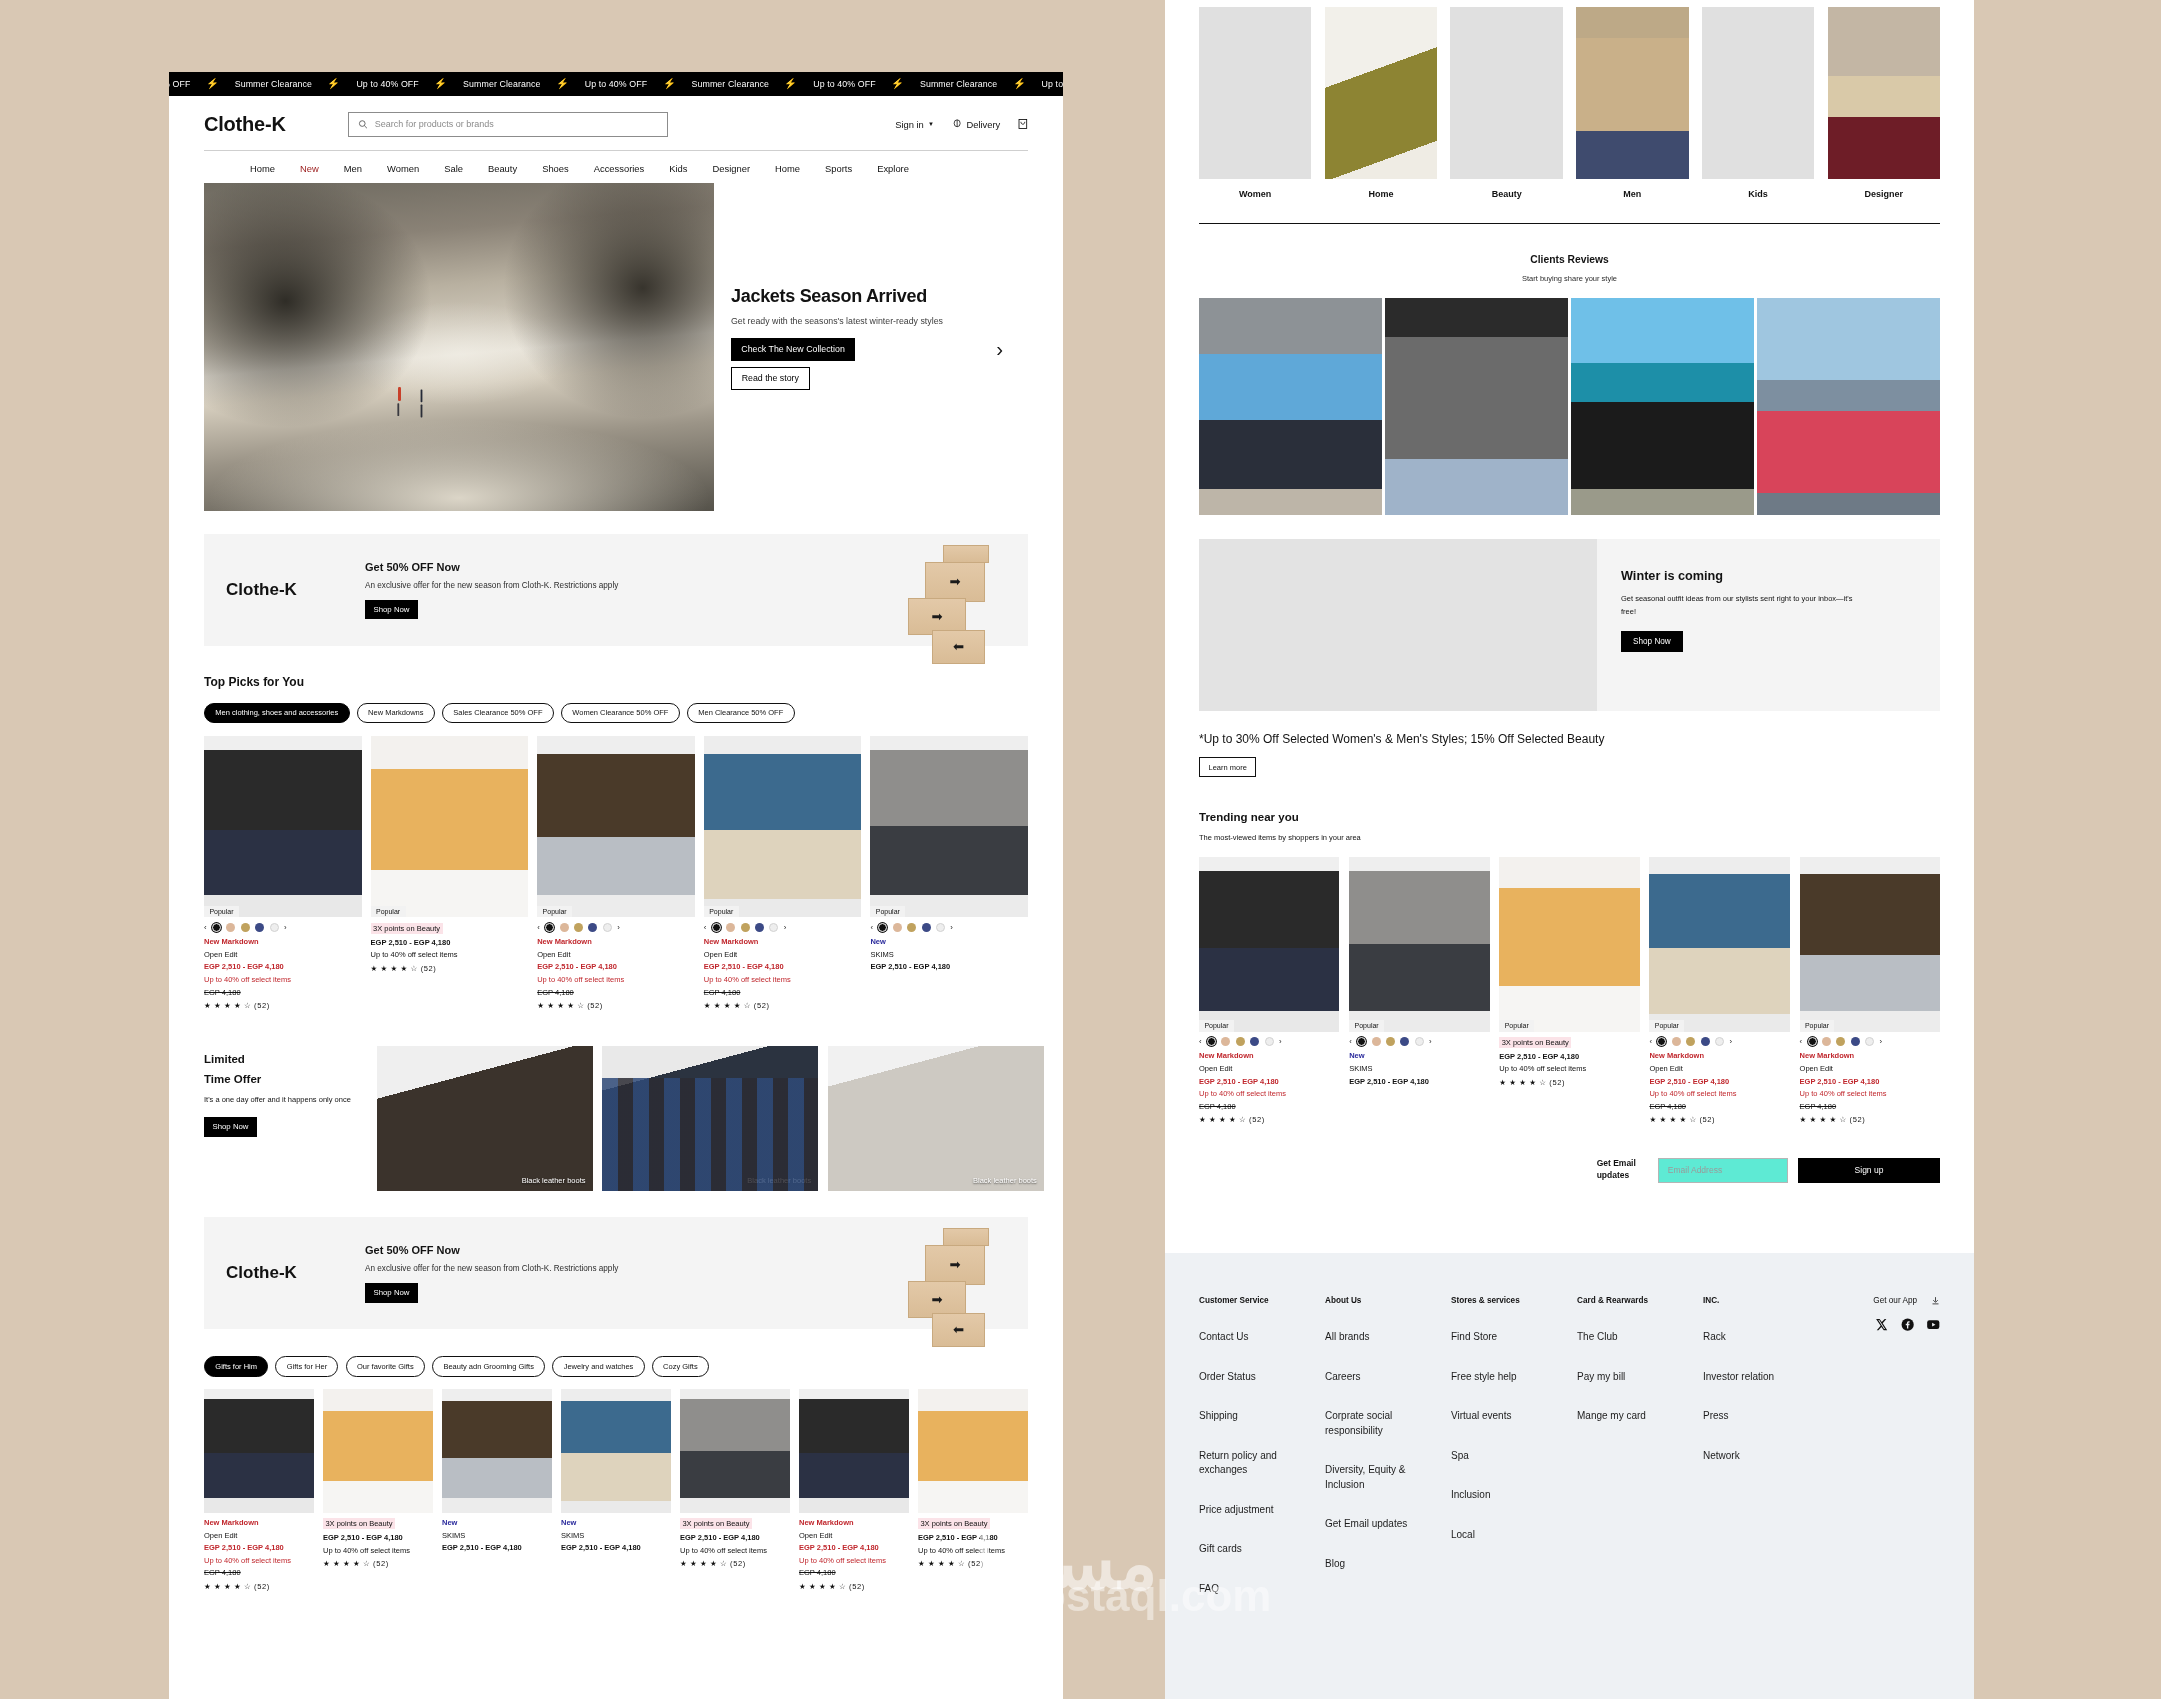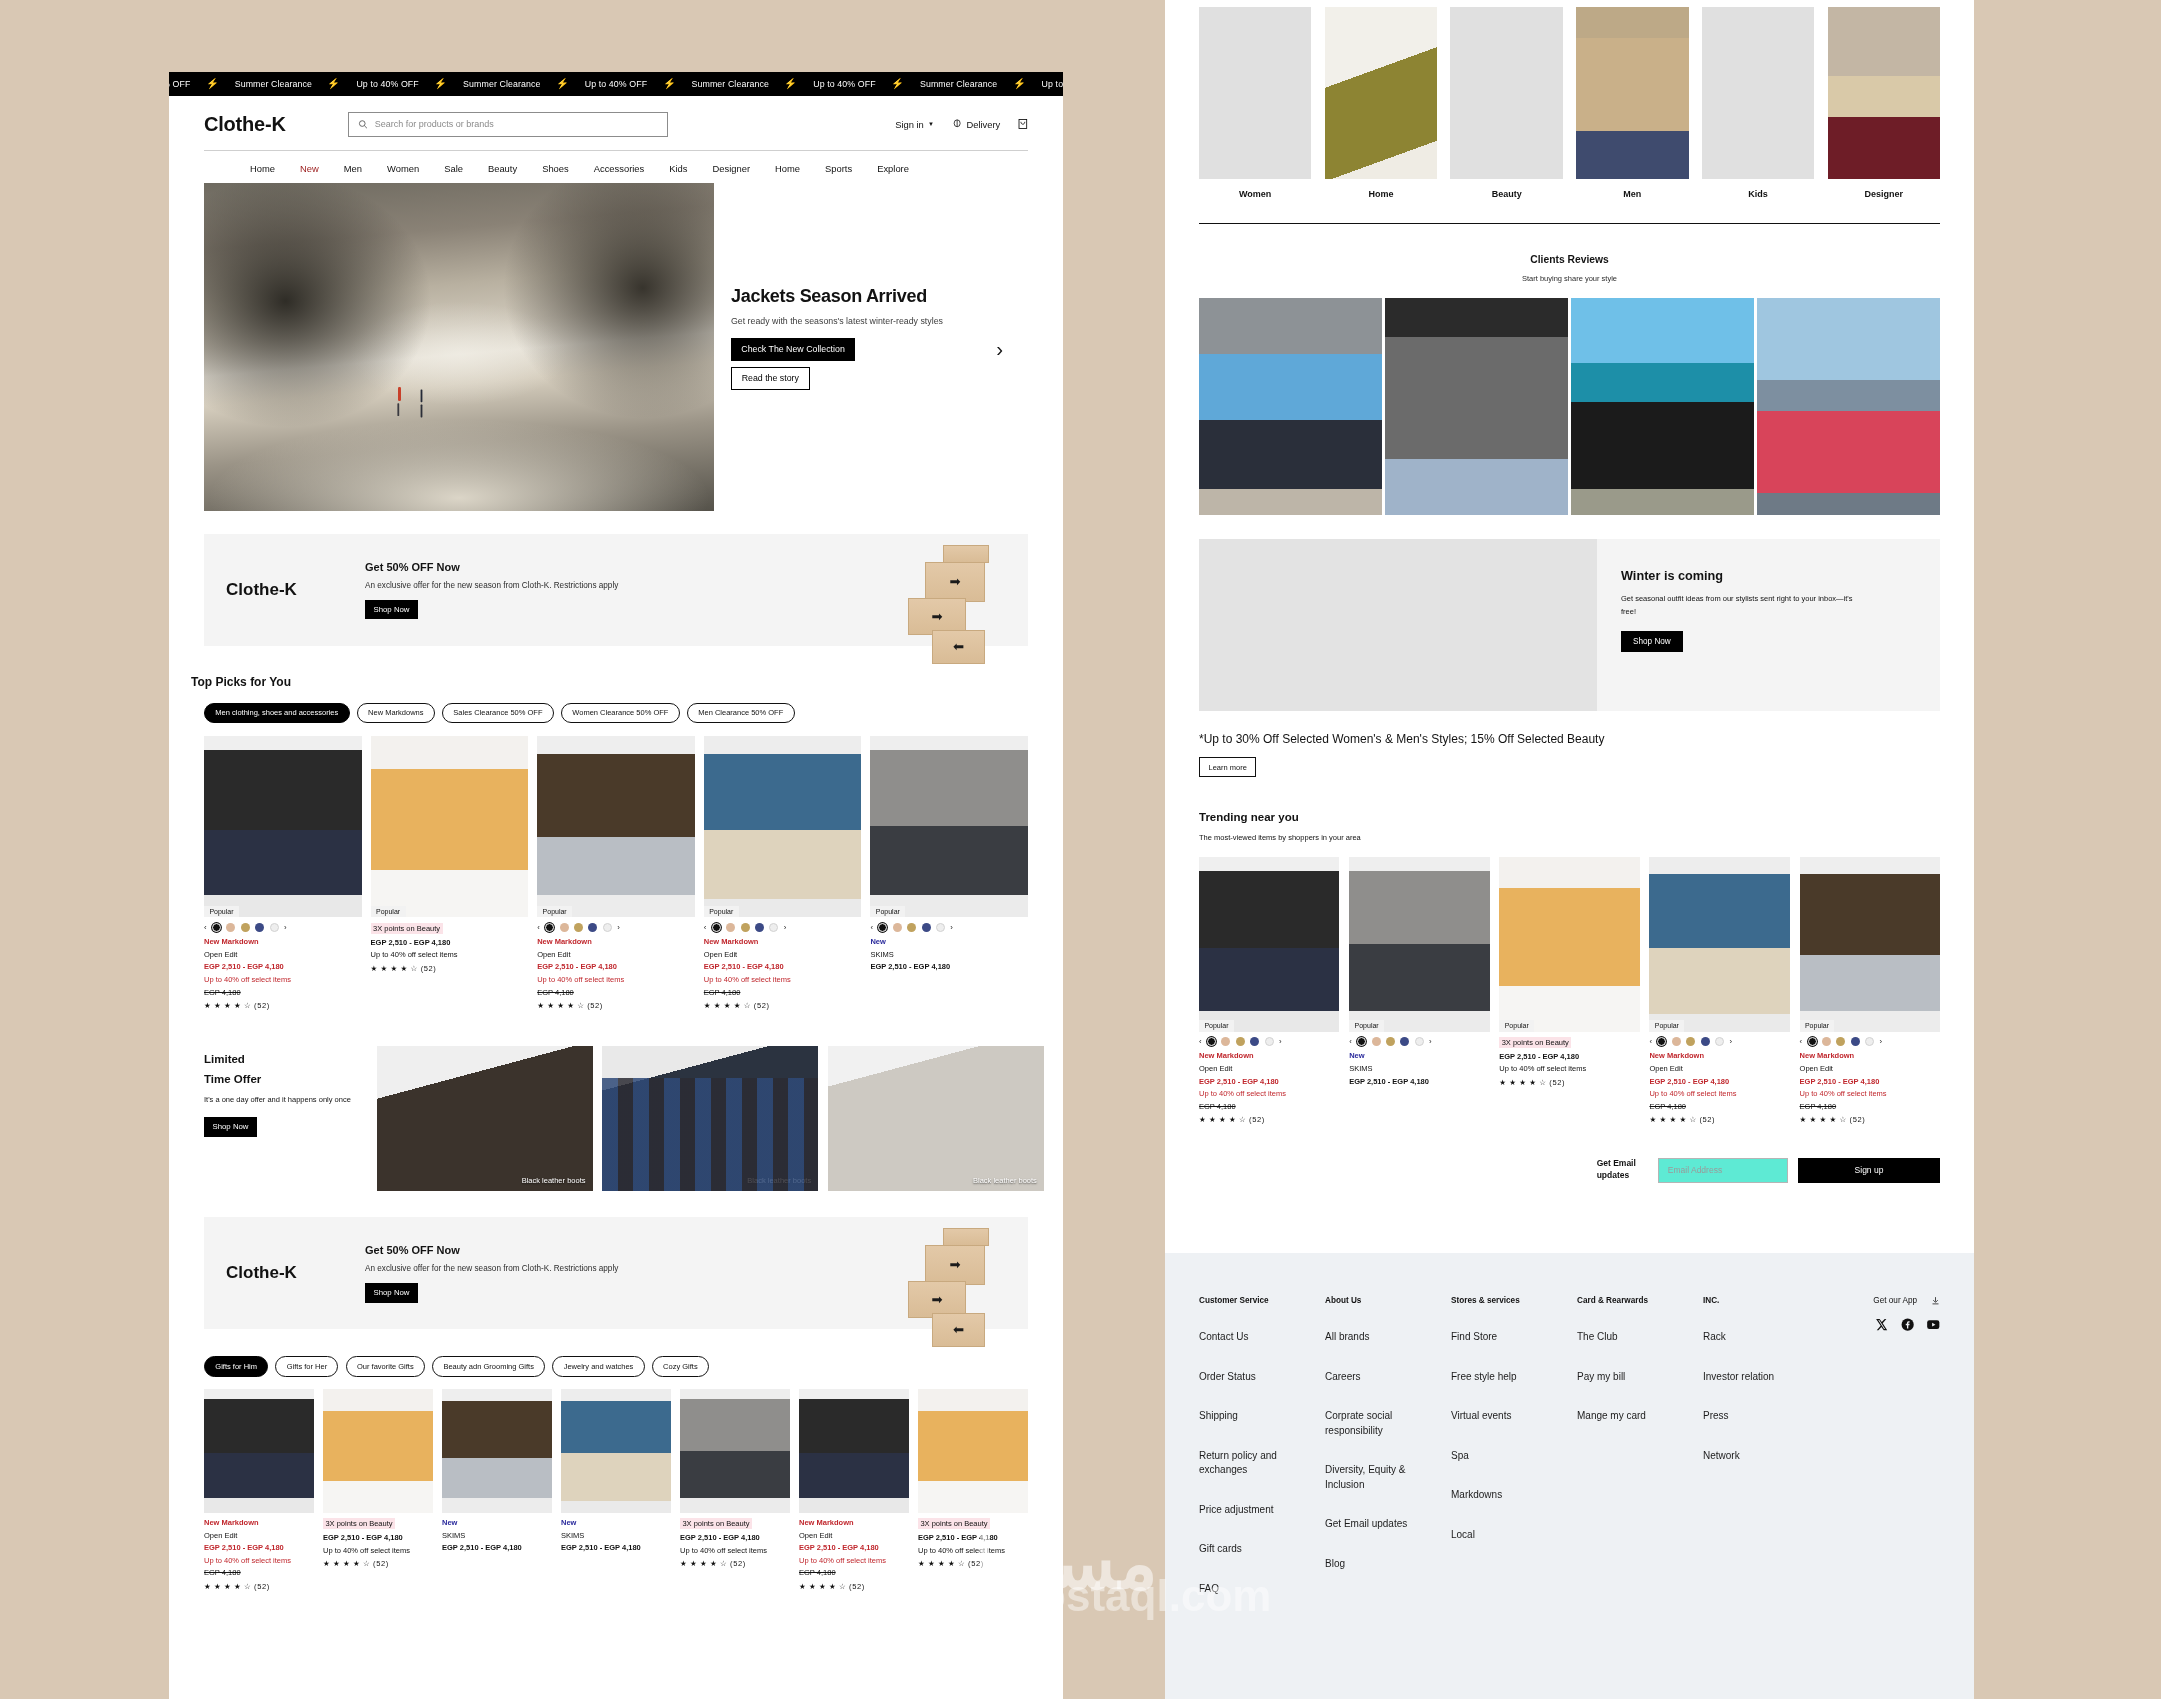--- a/index.html
+++ b/index.html
@@ -122,21 +122,21 @@
   .bx {
     position: absolute; background: linear-gradient(180deg,#e3c9a8,#d9bc96);
     border: 0.6px solid #c8a97f; display:flex;align-items:center;justify-content:center;
     font-size: 13.3px; color:#1b1b1b;
   }
   .bx1 { width: 46px; height: 18px; left: 58px; top: 0; }
   .bx2 { width: 60px; height: 40px; left: 40px; top: 17px; }
   .bx3 { width: 58px; height: 37px; left: 23px; top: 53px; }
   .bx4 { width: 53px; height: 34px; left: 47px; top: 85px; }
 
-  .section-title { font-size: 12px; font-weight: 700; margin: 29px 35px 0 22px; }
+  .section-title { font-size: 12px; font-weight: 700; margin: 29px 35px 0 35px; }
   .pill-row { display: flex; gap: 7.2px; margin: 13.3px 35px 0 35px; flex-wrap: wrap; }
   .pill {
     border: 0.8px solid #111; border-radius: 14.5px;
     font-size: 7.5px; padding: 4.8px 10.3px; cursor: pointer; background:#fff;
   }
   .pill.active { background: #000; color: #fff; border-color:#000; }
 
   
   .prod-row { display: flex; gap: 9px; margin: 13.3px 35px 0 35px; }
   .prod-card { width: 0; flex: 1 1 0; }
@@ -727,21 +727,21 @@
           <a>Diversity, Equity &amp; Inclusion</a>
           <a>Get Email updates</a>
           <a>Blog</a>
         </div>
         <div class="fcol">
           <h4>Stores &amp; services</h4>
           <a>Find Store</a>
           <a>Free style help</a>
           <a>Virtual events</a>
           <a>Spa</a>
-          <a>Markdowns</a>
+          <a>Inclusion</a>
           <a>Local</a>
         </div>
         <div class="fcol">
           <h4>Card &amp; Rearwards</h4>
           <a>The Club</a>
           <a>Pay my bill</a>
           <a>Mange my card</a>
         </div>
         <div class="fcol">
           <h4>INC.</h4>

